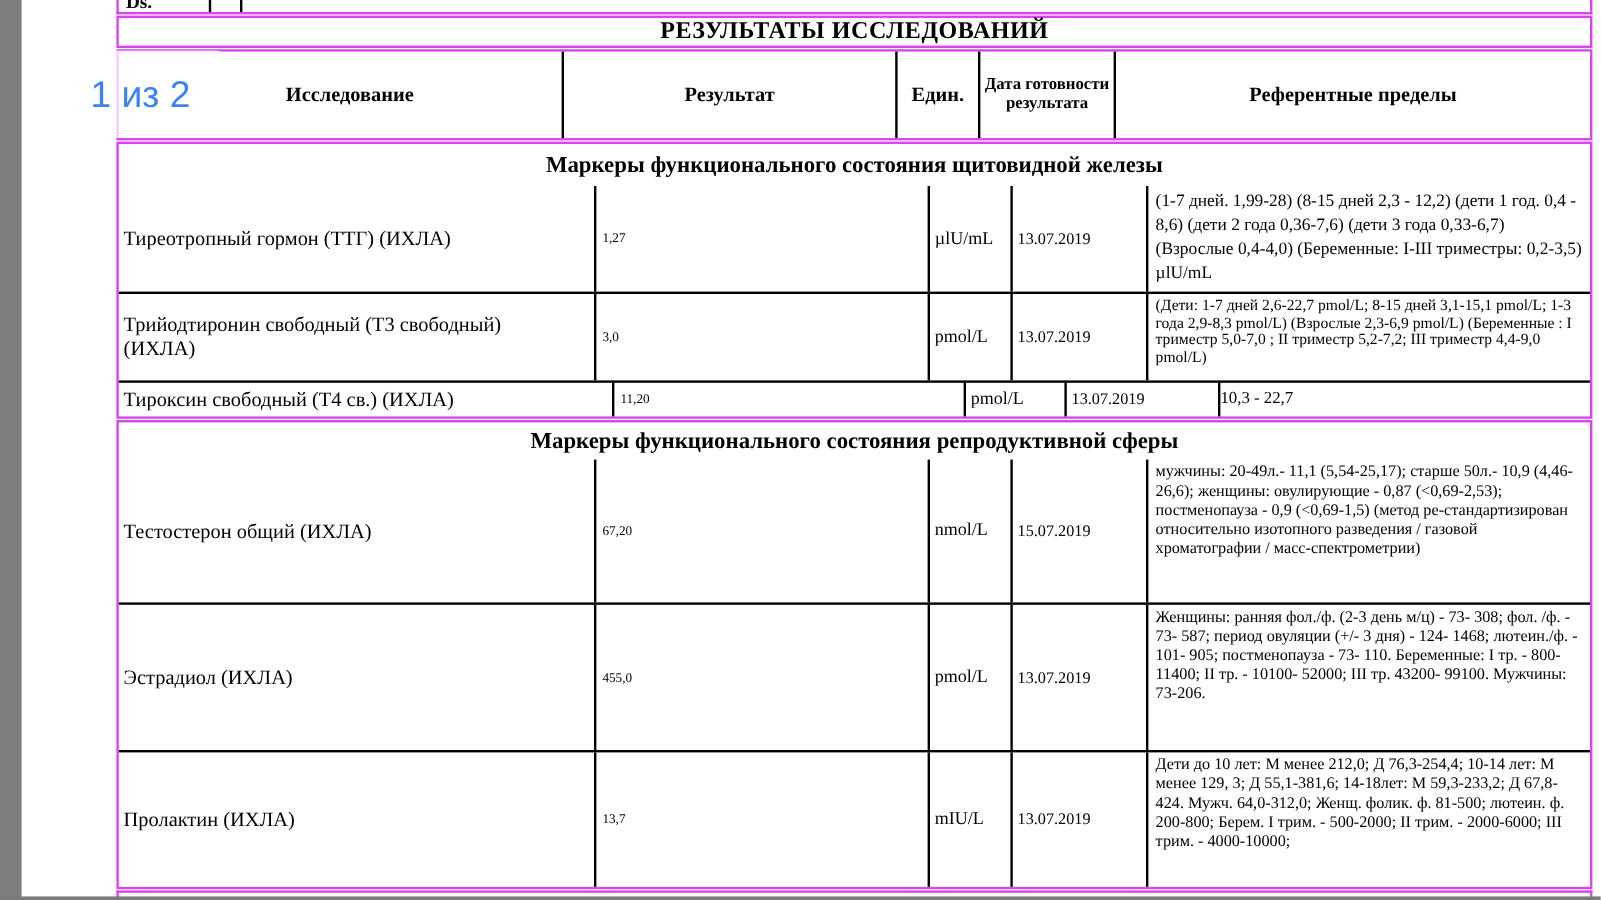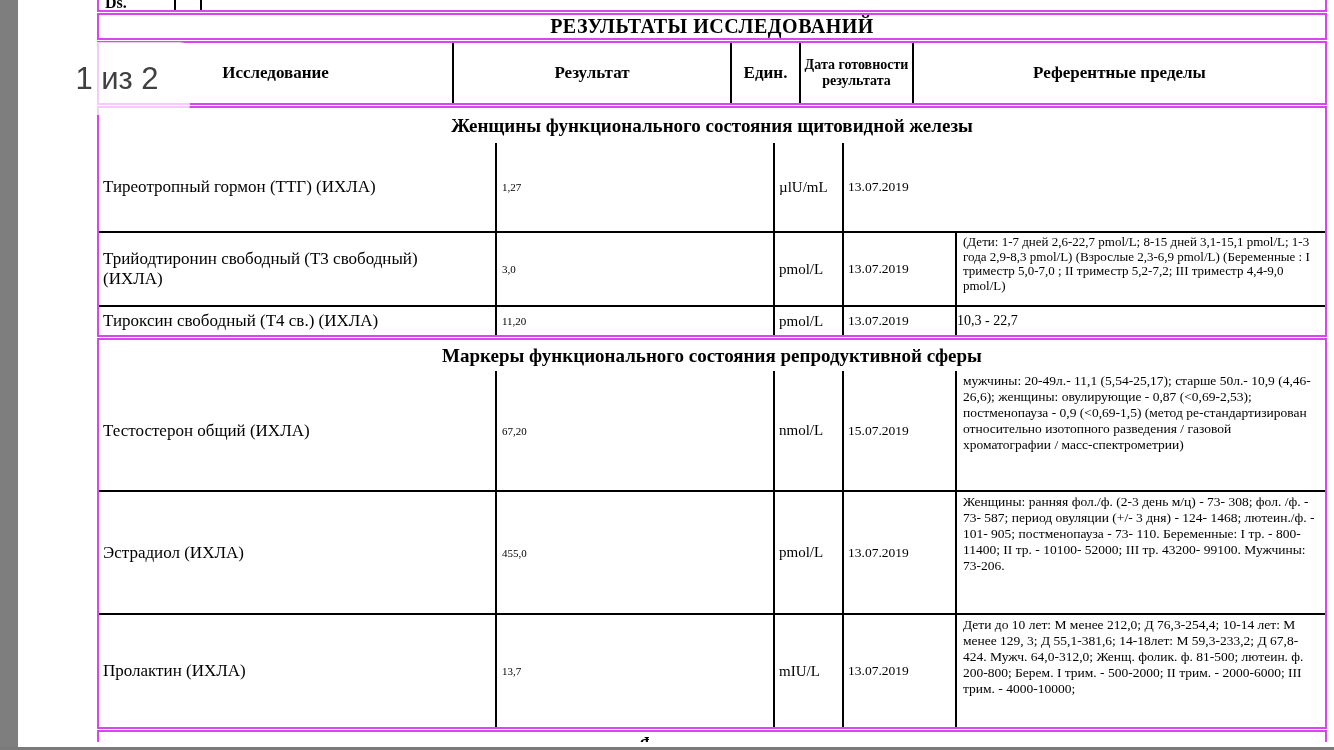--- a/index.html
+++ b/index.html
@@ -21,49 +21,49 @@
 
   .title-row { height:27px; display:flex; align-items:center; justify-content:center;
                font-size:20px; font-weight:bold; letter-spacing:0.5px; }
 
   .row { display:flex; }
   .row + .row { border-top:2px solid #000; }
   .c { border-left:2px solid #000; overflow:hidden; }
   .c:first-child { border-left:none; }
   .c1 { width:353px; } .c2 { width:278px; } .c3 { width:69px; } .c4 { width:113px; } .c5 { flex:1; }
 
-  .hdr { height:60px; }
+  .hdr { height:72px;margin-left:16px; }
   .hdr .c { display:flex; align-items:center; justify-content:center; text-align:center;
             font-weight:bold; font-size:17px; }
   .hdr .c4 { font-size:14px; line-height:16px; padding:0 2px; }
 
   .sec-hdr { height:35px; display:flex; align-items:center; justify-content:center;
              font-weight:bold; font-size:19px; }
   .sec2 .sec-hdr { height:31px; }
 
   .cell-test { font-size:17px; display:flex; align-items:center; padding:2px 4px; line-height:20px; }
   .cell-result { font-size:11px; display:flex; align-items:center; padding:2px 5px;margin-left:43px; }
   .cell-unit { font-size:15px; display:flex; align-items:center; padding:2px 4px; }
   .cell-date { font-size:13.5px; display:flex; align-items:center; padding:2px 4px; }
   .cell-ref { font-size:13.5px; line-height:16px; padding:2px 6px; }
   .ref-roomy { font-size:14.5px; line-height:20px; padding-top:3px; }
   .ref-tight { font-size:13px; line-height:14.5px; }
   .ref-single { display:flex; align-items:center; font-size:14px; padding-left:0; }
 
-  .r-h90 { height:88px; } .r-h75 { height:74px; } .r-h30 { height:30px; }
+  .r-h90 { height:88px; } .r-h75 { height:74px; } .r-h30 { height:30px;gap:15px; }
   .r-h120 { height:119px; } .r-h124 { height:123px; } .r-h116 { height:114px; }
 
   .next-block { height:12px; border-bottom:none; position:relative; overflow:hidden; }
   .clip-glyph { position:absolute; left:541px; top:3px; width:9px; height:7px; overflow:hidden;
                 font-weight:bold; font-size:16px; line-height:16px; }
 
   .page-indicator { position:absolute; left:44px; top:42px; width:146px; height:73px;
                     background:rgba(255,255,255,0.72); border-radius:10px; z-index:5;
                     display:flex; align-items:center; justify-content:center;
-                    font-family:"Liberation Sans",sans-serif; font-size:31px; color:#404040; }
+                    font-family:"Liberation Sans",sans-serif; font-size:31px; color:#3b82f6; }
 </style>
 </head>
 <body>
 
 <div class="sidebar-strip"></div>
 
 <div class="doc">
 
   <div class="blk ds-row" style="margin-top:0;">
     <div class="c ds-cell">Ds.</div>
@@ -76,27 +76,28 @@
     <div class="row hdr">
       <div class="c c1">Исследование</div>
       <div class="c c2">Результат</div>
       <div class="c c3">Един.</div>
       <div class="c c4">Дата готовности результата</div>
       <div class="c c5">Референтные пределы</div>
     </div>
   </div>
 
   <div class="blk sec1">
-    <div class="sec-hdr">Женщины функционального состояния щитовидной железы</div>
+    <div class="sec-hdr">Маркеры функционального состояния щитовидной железы</div>
 
     <div class="row r-h90">
       <div class="c c1 cell-test">Тиреотропный гормон (ТТГ) (ИХЛА)</div>
       <div class="c c2 cell-result">1,27</div>
       <div class="c c3 cell-unit">µlU/mL</div>
       <div class="c c4 cell-date">13.07.2019</div>
+      <div class="c c5 cell-ref ref-roomy">(1-7 дней. 1,99-28)  (8-15 дней  2,3 - 12,2) (дети 1 год.  0,4 - 8,6)  (дети 2 года 0,36-7,6) (дети 3 года 0,33-6,7)  (Взрослые 0,4-4,0) (Беременные: I-III триместры: 0,2-3,5) µlU/mL</div>
     </div>
 
     <div class="row r-h75">
       <div class="c c1 cell-test">Трийодтиронин свободный (Т3 свободный) (ИХЛА)</div>
       <div class="c c2 cell-result">3,0</div>
       <div class="c c3 cell-unit">pmol/L</div>
       <div class="c c4 cell-date">13.07.2019</div>
       <div class="c c5 cell-ref ref-tight">(Дети: 1-7 дней 2,6-22,7 pmol/L;  8-15 дней 3,1-15,1 pmol/L;  1-3 года 2,9-8,3 pmol/L) (Взрослые  2,3-6,9 pmol/L) (Беременные : I триместр 5,0-7,0 ; II триместр 5,2-7,2;  III триместр 4,4-9,0 pmol/L)</div>
     </div>
 

